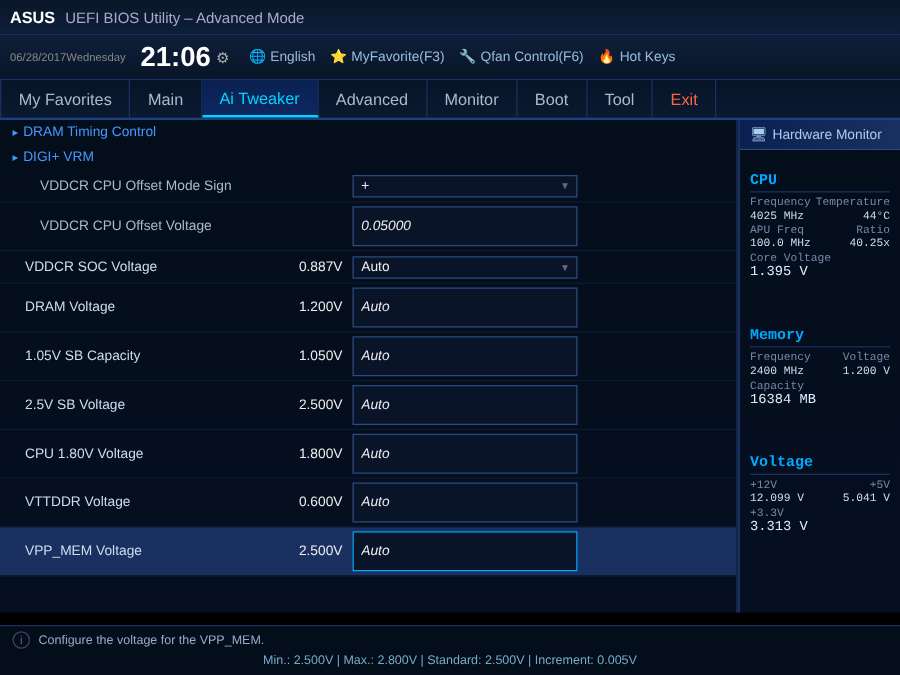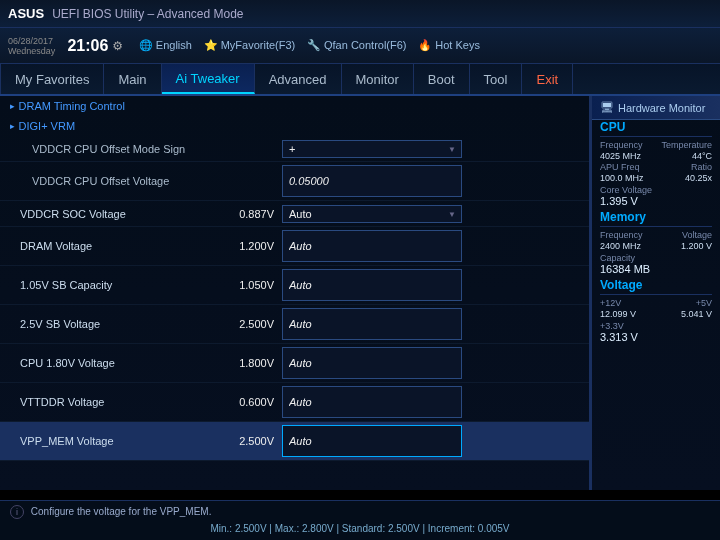--- a/index.html
+++ b/index.html
@@ -39,21 +39,21 @@
     .status-bar {
       background: linear-gradient(180deg, #0d1f3a 0%, #0a1628 100%);
       height: 36px;
       display: flex;
       align-items: center;
       padding: 0 8px;
       border-bottom: 1px solid #1a3060;
     }
     .datetime {
       display: flex;
-      flex-direction: column;
+      flex-direction: row;
       margin-right: 12px;
     }
     .date-text { font-size: 9px; color: #888; }
     .status-icons {
       display: flex;
       gap: 12px;
       font-size: 11px;
       color: #99bbdd;
     }
 
@@ -219,21 +219,22 @@
       background: linear-gradient(90deg, #0a2050 0%, #1a3060 100%);
       padding: 5px 8px;
       font-size: 11px;
       color: #aaccee;
       display: flex;
       align-items: center;
       gap: 4px;
       border-bottom: 1px solid #2a4a80;
     }
     .hw-section {
-      padding: 0 8px;
+      padding: 17px 8px;
+      font-family: Liberation Mono, monospace;
     }
     .hw-section-title {
       color: #00aaff;
       font-size: 12px;
       font-weight: bold;
       margin-bottom: 3px;
       border-bottom: 1px solid #1a3060;
       padding-bottom: 2px;
     }
     .hw-row {
@@ -251,21 +252,21 @@
 <div class="top-bar">
   <span class="asus-logo">ASUS</span>
   <span class="bios-title">UEFI BIOS Utility – Advanced Mode</span>
 </div>
 
 <div class="status-bar">
   <div class="datetime">
     <span class="date-text">06/28/2017</span>
     <span class="date-text">Wednesday</span>
   </div>
-  <span style="font-size:16px;color:#fff;font-weight:bold;margin-right:4px;">21:06</span>
+  <span style="font-size:22px;color:#fff;font-weight:bold;margin-right:4px;">21:06</span>
   <span style="font-size:12px;color:#aaa;margin-right:16px;">⚙</span>
   <div class="status-icons">
     <span>🌐 <span>English</span></span>
     <span>⭐ <span>MyFavorite(F3)</span></span>
     <span>🔧 <span>Qfan Control(F6)</span></span>
     <span>🔥 <span>Hot Keys</span></span>
   </div>
 </div>
 
 <div class="nav-bar">

